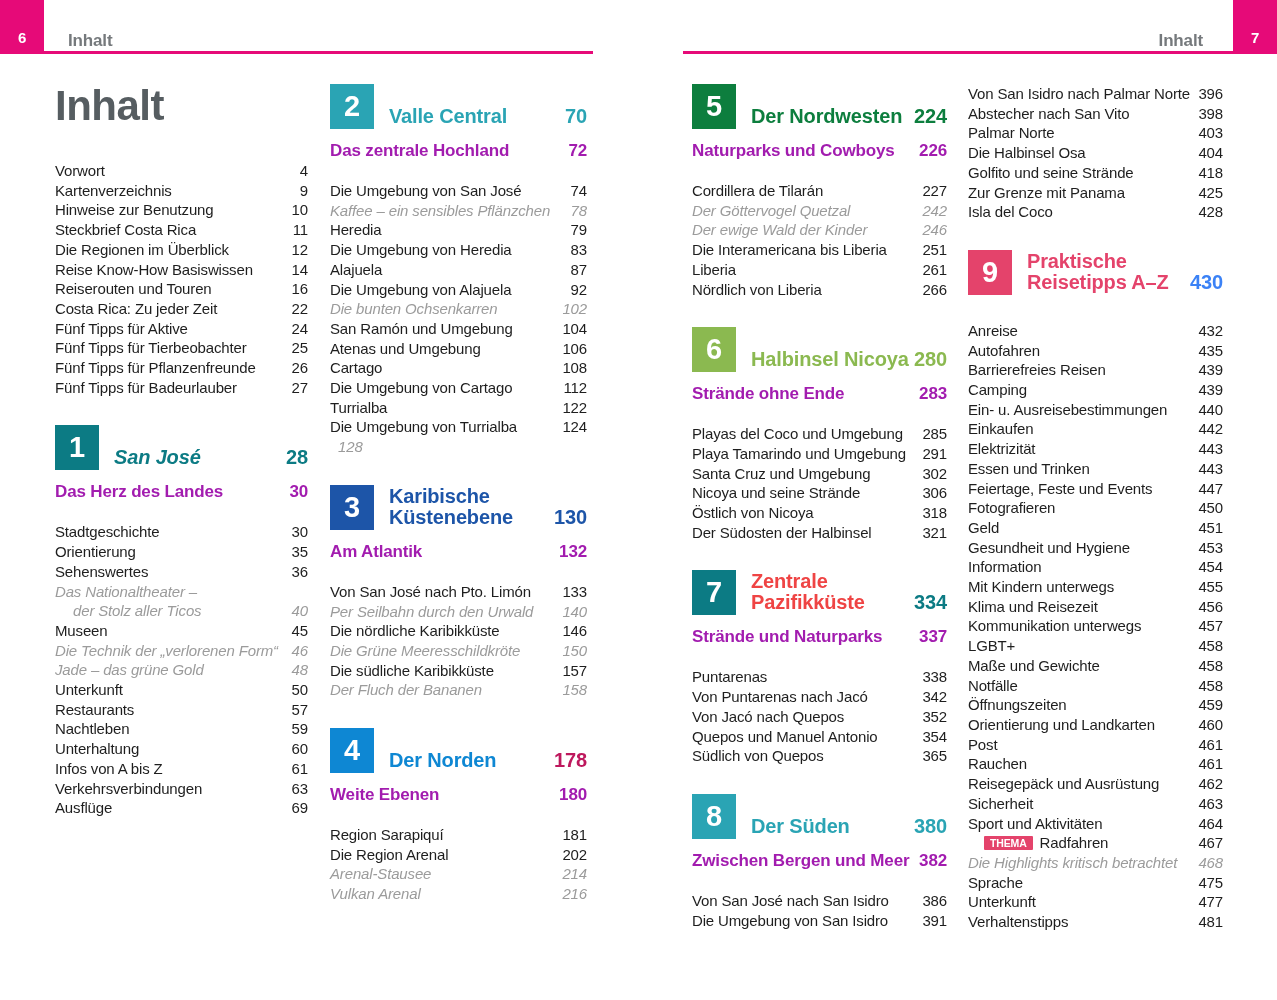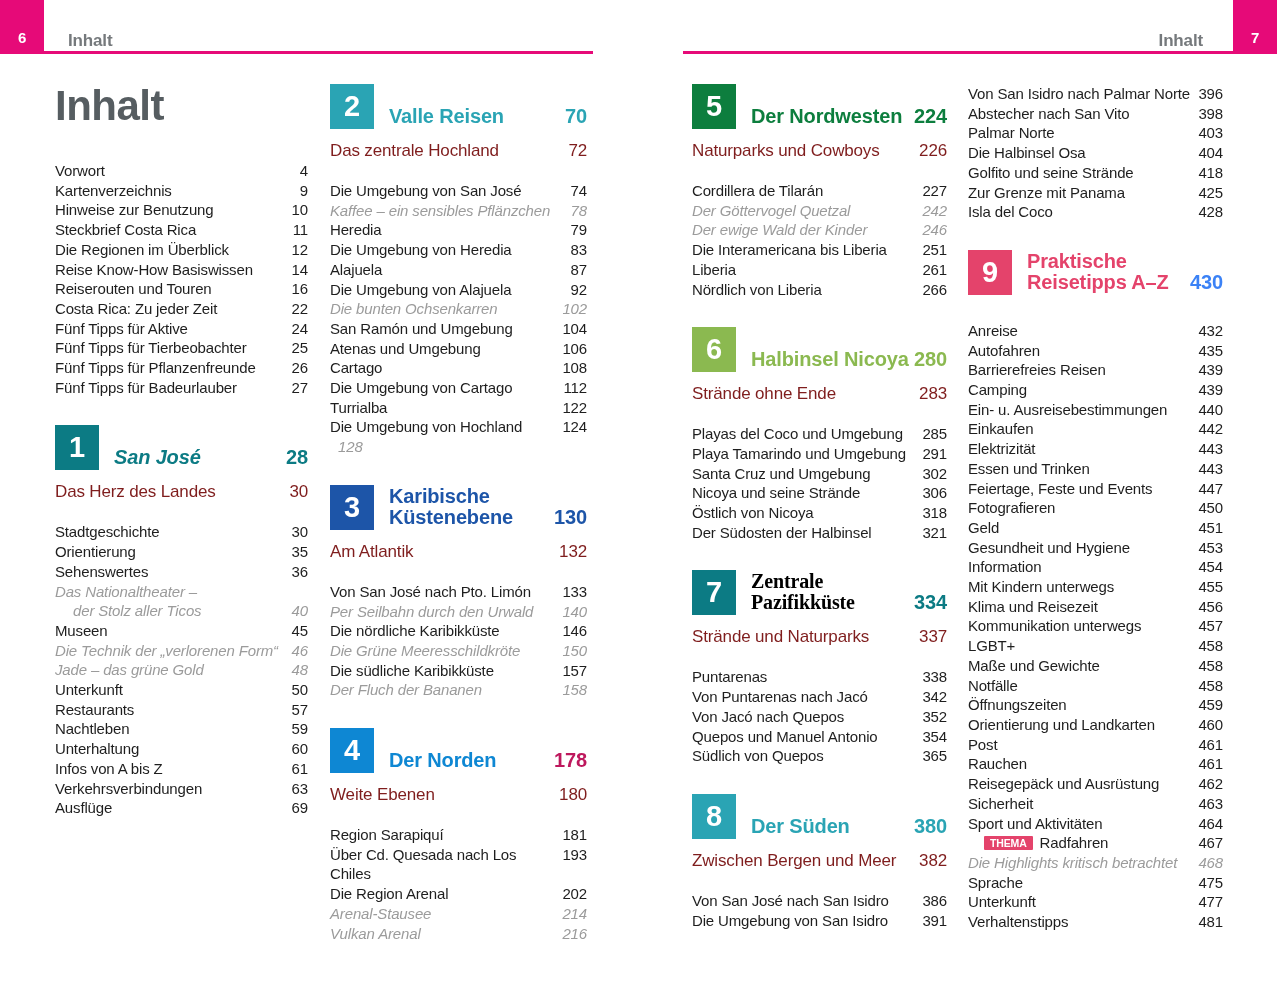--- a/index.html
+++ b/index.html
@@ -26,21 +26,21 @@
   .col-4{left:968px;width:255px;}
   
   .block-bigtitle{font-size:42px;font-weight:bold;color:#565d61;height:44px;line-height:44px;margin-bottom:33px;letter-spacing:-0.5px;}
   .block-section{display:flex;align-items:flex-end;height:45px;margin-top:28px;}
   .col > .block-section:first-child{margin-top:0;}
   .num-box{width:44px;height:45px;flex:0 0 44px;display:flex;align-items:center;justify-content:center;
     color:#fff;font-size:29px;font-weight:bold;}
   .sec-title{flex:1;margin-left:15px;font-size:20px;font-weight:bold;line-height:21px;padding-bottom:2px;}
   .sec-page{font-size:20px;font-weight:bold;line-height:21px;padding-bottom:2px;text-align:right;}
   .block-subtitle{display:flex;justify-content:space-between;align-items:baseline;
-    margin:12px 0 20px;font-size:17px;font-weight:normal;line-height:20px;color:#7f1d1d;}
+    margin:12px 0 20px;font-size:17px;font-weight:bold;line-height:20px;color:#a21caf;}
   .block-entries{}
   .block-section + .block-entries{margin-top:26px;}
   .entry{display:flex;justify-content:space-between;align-items:baseline;
     font-size:15px;line-height:19.7px;color:#1e1e1e;}
   .entry .pg{padding-left:8px;white-space:nowrap;}
   .entry.italic{font-style:italic;color:#9b9b9b;}
   .entry.indent{padding-left:18px;}
   .entry.badge-row{padding-left:16px;text-align:center;}
   .badge{display:inline-block;color:#fff;font-weight:bold;font-style:normal;font-size:10.5px;
     line-height:14px;padding:0 6px;margin-right:7px;border-radius:1px;position:relative;top:-1px;}
@@ -180,21 +180,21 @@
         <div class="entry">
           <span class="lbl">Ausflüge</span>
           <span class="pg">69</span>
         </div>
       </div>
     </div>
   <div class="col col-2">
       <div class="block-section">
         <div class="num-box" style="background: rgb(42, 164, 180);">2</div>
         <div class="sec-title" style="color: rgb(42, 164, 180);">
-          <div>Valle Reisen</div>
+          <div>Valle Central</div>
         </div>
         <div class="sec-page" style="color: rgb(42, 164, 180);">70</div>
       </div>
       <div class="block-subtitle">
         <span>Das zentrale Hochland</span>
         <span>72</span>
       </div>
       <div class="block-entries">
         <div class="entry">
           <span class="lbl">Die Umgebung von San José</span>
@@ -238,21 +238,21 @@
         </div>
         <div class="entry">
           <span class="lbl">Die Umgebung von Cartago</span>
           <span class="pg">112</span>
         </div>
         <div class="entry">
           <span class="lbl">Turrialba</span>
           <span class="pg">122</span>
         </div>
         <div class="entry">
-          <span class="lbl">Die Umgebung von Hochland</span>
+          <span class="lbl">Die Umgebung von Turrialba</span>
           <span class="pg">124</span>
         </div>
         <div class="entry italic">
           <span class="pg">128</span>
         </div>
       </div>
       <div class="block-section">
         <div class="num-box" style="background: rgb(29, 85, 168);">3</div>
         <div class="sec-title" style="color: rgb(29, 85, 168);">
           <div>Karibische</div>
@@ -300,24 +300,20 @@
       <div class="block-subtitle">
         <span>Weite Ebenen</span>
         <span>180</span>
       </div>
       <div class="block-entries">
         <div class="entry">
           <span class="lbl">Region Sarapiquí</span>
           <span class="pg">181</span>
         </div>
         <div class="entry">
-          <span class="lbl">Über Cd. Quesada nach Los Chiles</span>
-          <span class="pg">193</span>
-        </div>
-        <div class="entry">
           <span class="lbl">Die Region Arenal</span>
           <span class="pg">202</span>
         </div>
         <div class="entry italic">
           <span class="lbl">Arenal-Stausee</span>
           <span class="pg">214</span>
         </div>
         <div class="entry italic">
           <span class="lbl">Vulkan Arenal</span>
           <span class="pg">216</span>
@@ -394,21 +390,21 @@
           <span class="lbl">Östlich von Nicoya</span>
           <span class="pg">318</span>
         </div>
         <div class="entry">
           <span class="lbl">Der Südosten der Halbinsel</span>
           <span class="pg">321</span>
         </div>
       </div>
       <div class="block-section">
         <div class="num-box" style="background: rgb(12, 123, 132);">7</div>
-        <div class="sec-title" style="color: #000000; font-family: Liberation Serif, serif;">
+        <div class="sec-title" style="color: #ef4444;">
           <div>Zentrale</div>
           <div>Pazifikküste</div>
         </div>
         <div class="sec-page" style="color: rgb(12, 123, 132);">334</div>
       </div>
       <div class="block-subtitle">
         <span>Strände und Naturparks</span>
         <span>337</span>
       </div>
       <div class="block-entries">

